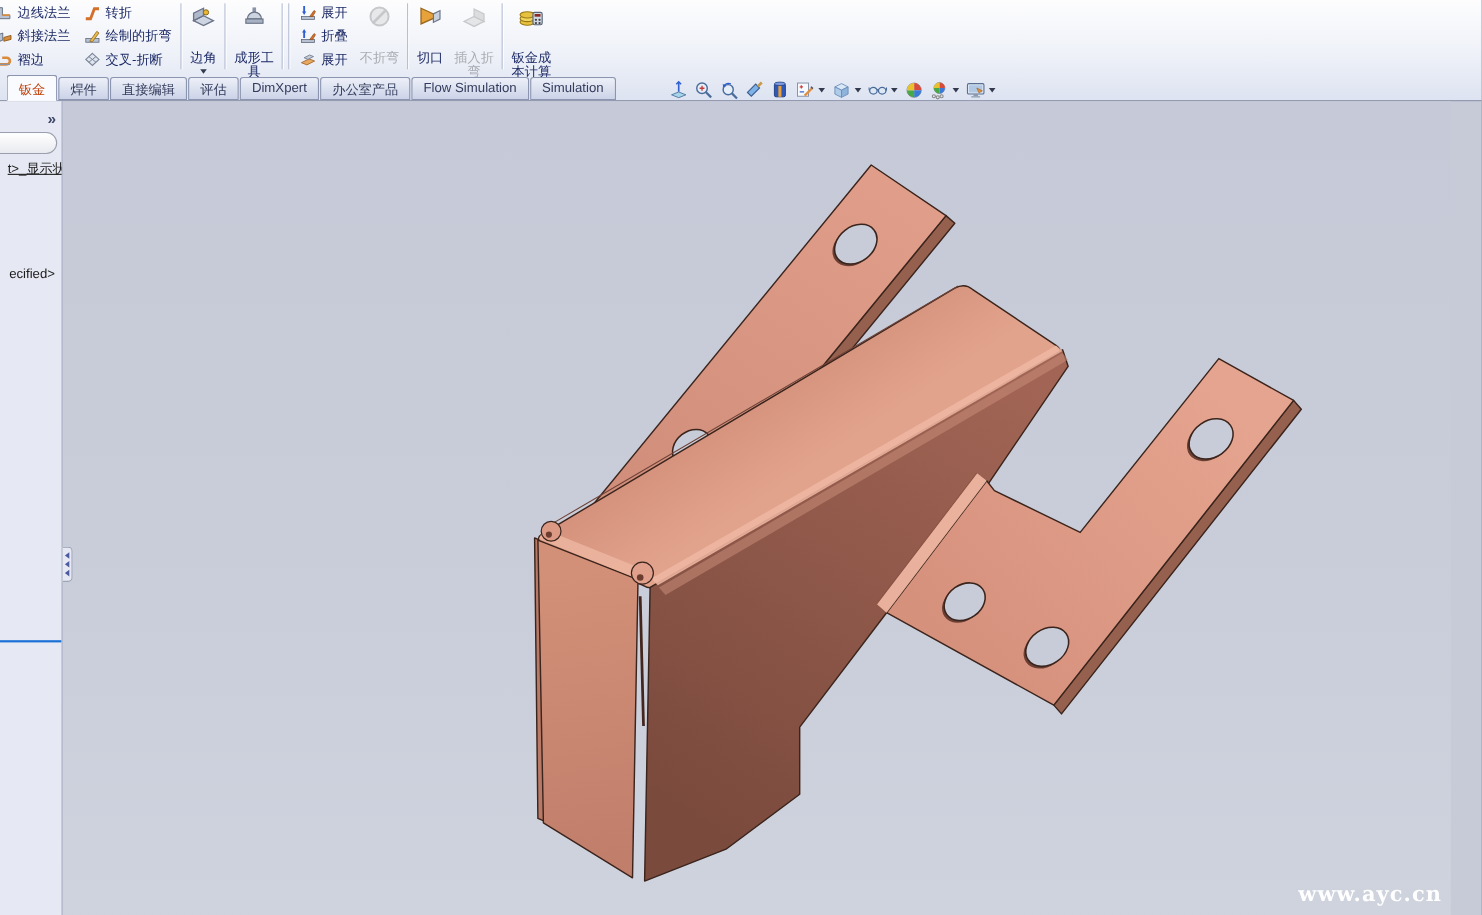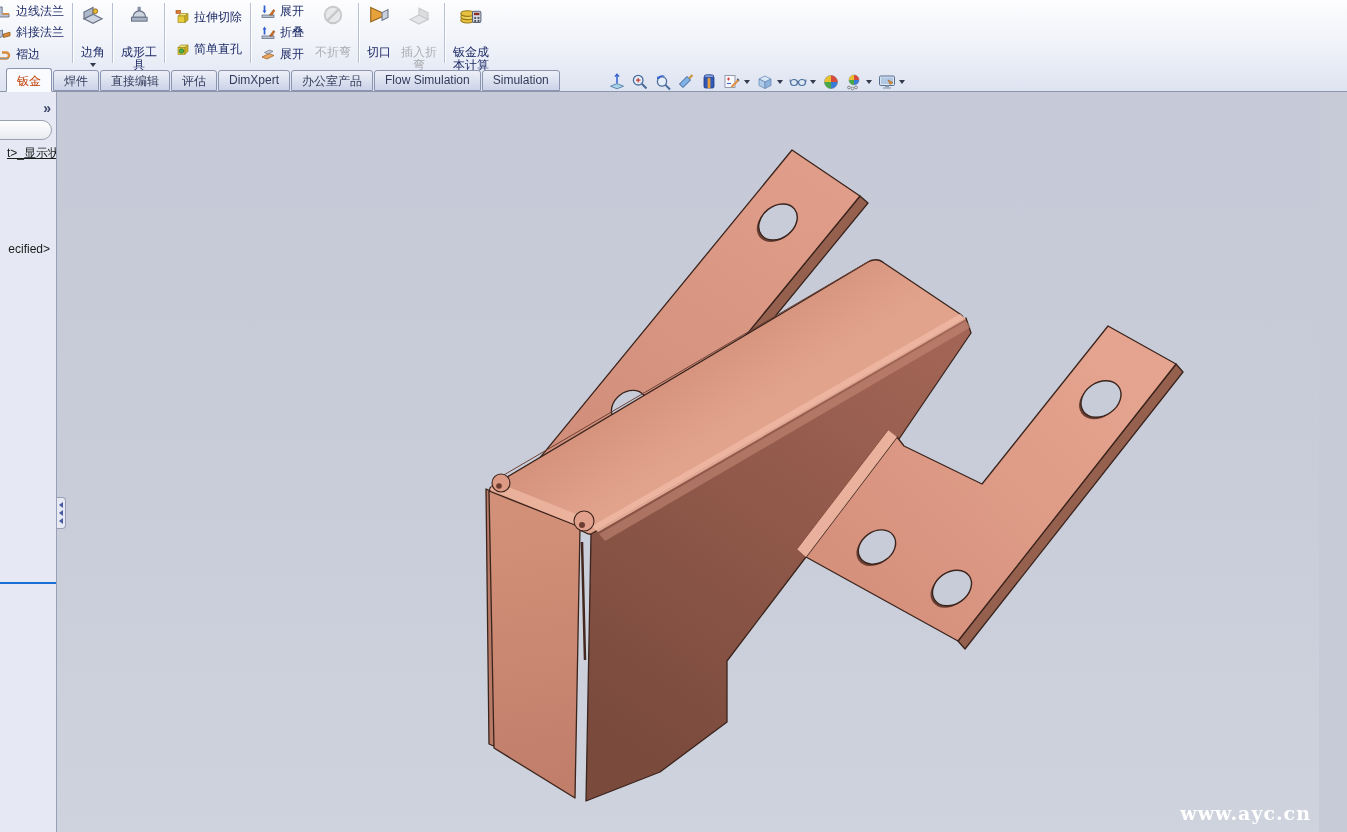--- a/index.html
+++ b/index.html
@@ -96,20 +96,48 @@
           <div class="tb-row">
             <span class="tbicon">
               <svg width="16" height="16" viewBox="0 0 16 16">
                 <path d="M2.5,12.5H10a3,3 0 0 0 0,-6H6" fill="none" stroke="#d98a3a" stroke-width="2.4"></path>
                 <path d="M2.5,12.5H13" stroke="#8a94a4" stroke-width="1" fill="none"></path>
               </svg>
             </span>
             <span class="lbl">褶边</span>
           </div>
         </div>
+        <div class="tb-col">
+          <div class="tb-row">
+            <span class="tbicon">
+              <svg width="16" height="16" viewBox="0 0 16 16">
+                <path d="M2,13h4.3L9.8,4H14" fill="none" stroke="#d4702a" stroke-width="2.6"></path>
+              </svg>
+            </span>
+            <span class="lbl">转折</span>
+          </div>
+          <div class="tb-row">
+            <span class="tbicon">
+              <svg width="16" height="16" viewBox="0 0 16 16">
+                <rect x="2" y="10" width="12" height="3.4" fill="#b9c2d2" stroke="#5a6578" stroke-width=".7"></rect>
+                <path d="M5.5,12.5L12,3.5l2,1.5L8,13z" fill="#e8b84a" stroke="#8a6820" stroke-width=".7"></path>
+              </svg>
+            </span>
+            <span class="lbl">绘制的折弯</span>
+          </div>
+          <div class="tb-row">
+            <span class="tbicon">
+              <svg width="16" height="16" viewBox="0 0 16 16">
+                <path d="M8,2.5L14,8L8,13.5L2,8z" fill="#dfe5ef" stroke="#7a8498" stroke-width="1"></path>
+                <path d="M4.8,5.5l6.4,5M11.2,5.5l-6.4,5" stroke="#7a8498" stroke-width=".9"></path>
+              </svg>
+            </span>
+            <span class="lbl">交叉-折断</span>
+          </div>
+        </div>
         <div class="sep"></div>
         <div class="tb-big">
           <span class="tbicon">
             <svg width="24" height="24" viewBox="0 0 16 16">
               <path d="M2,10.5L8,7.5l6,3L8,13.5z" fill="#cdd5e2" stroke="#6a7488" stroke-width=".8"></path>
               <path d="M2,10.5V6L8,3v4.5z" fill="#aeb9cb" stroke="#6a7488" stroke-width=".8"></path>
               <circle cx="9.5" cy="5.5" r="1.6" fill="#e8b830" stroke="#8a6820" stroke-width=".6"></circle>
             </svg>
           </span>
           <div class="blines">
@@ -125,44 +153,20 @@
               <path d="M4,9.5a4.2,4.2 0 0 1 8.4,0z" fill="#ccd4e0" stroke="#6a7488" stroke-width=".8"></path>
               <rect x="3" y="9.5" width="10.4" height="2.6" fill="#a8b2c2" stroke="#6a7488" stroke-width=".7"></rect>
             </svg>
           </span>
           <div class="blines">
             <div>成形工</div>
             <div>具</div>
           </div>
         </div>
         <div class="sep"></div>
-        <div class="tb-col">
-          <div class="tb-row">
-            <span class="tbicon">
-              <svg width="16" height="16" viewBox="0 0 16 16">
-                <rect x="2" y="1.5" width="4.5" height="3" fill="#e07830" stroke="#9a4a10" stroke-width=".6"></rect>
-                <path d="M4,7 7,4.5h7L11,7z" fill="#f4e27a" stroke="#9a8a20" stroke-width=".7"></path>
-                <rect x="4" y="7" width="7" height="6.5" fill="#e8cc3c" stroke="#9a8a20" stroke-width=".7"></rect>
-                <path d="M11,7l3-2.5v6.5l-3,2.5z" fill="#ceb028" stroke="#9a8a20" stroke-width=".7"></path>
-              </svg>
-            </span>
-            <span class="lbl">拉伸切除</span>
-          </div>
-          <div class="tb-row">
-            <span class="tbicon">
-              <svg width="16" height="16" viewBox="0 0 16 16">
-                <path d="M4,6.5 7,4h7l-3,2.5z" fill="#f4e27a" stroke="#9a8a20" stroke-width=".7"></path>
-                <rect x="4" y="6.5" width="7" height="7" fill="#e8cc3c" stroke="#9a8a20" stroke-width=".7"></rect>
-                <path d="M11,6.5l3-2.5v6.5l-3,2.6z" fill="#ceb028" stroke="#9a8a20" stroke-width=".7"></path>
-                <circle cx="7.5" cy="10" r="2.3" fill="#49b04f" stroke="#1e6c28" stroke-width=".7"></circle>
-              </svg>
-            </span>
-            <span class="lbl">简单直孔</span>
-          </div>
-        </div>
         <div class="sep"></div>
         <div class="tb-col">
           <div class="tb-row">
             <span class="tbicon">
               <svg width="16" height="16" viewBox="0 0 16 16">
                 <rect x="2" y="11" width="12" height="2.6" fill="#b9c2d2" stroke="#5a6578" stroke-width=".7"></rect>
                 <path d="M9.5,11L13.5,5.5l1.3,1L12.2,11z" fill="#d4702a" stroke="#8a4a12" stroke-width=".6"></path>
                 <path d="M4.5,1.5v6" stroke="#2f5fd0" stroke-width="1.7"></path>
                 <path d="M2.6,6.5L4.5,9.6L6.4,6.5z" fill="#2f5fd0" stroke="none"></path>
               </svg>

